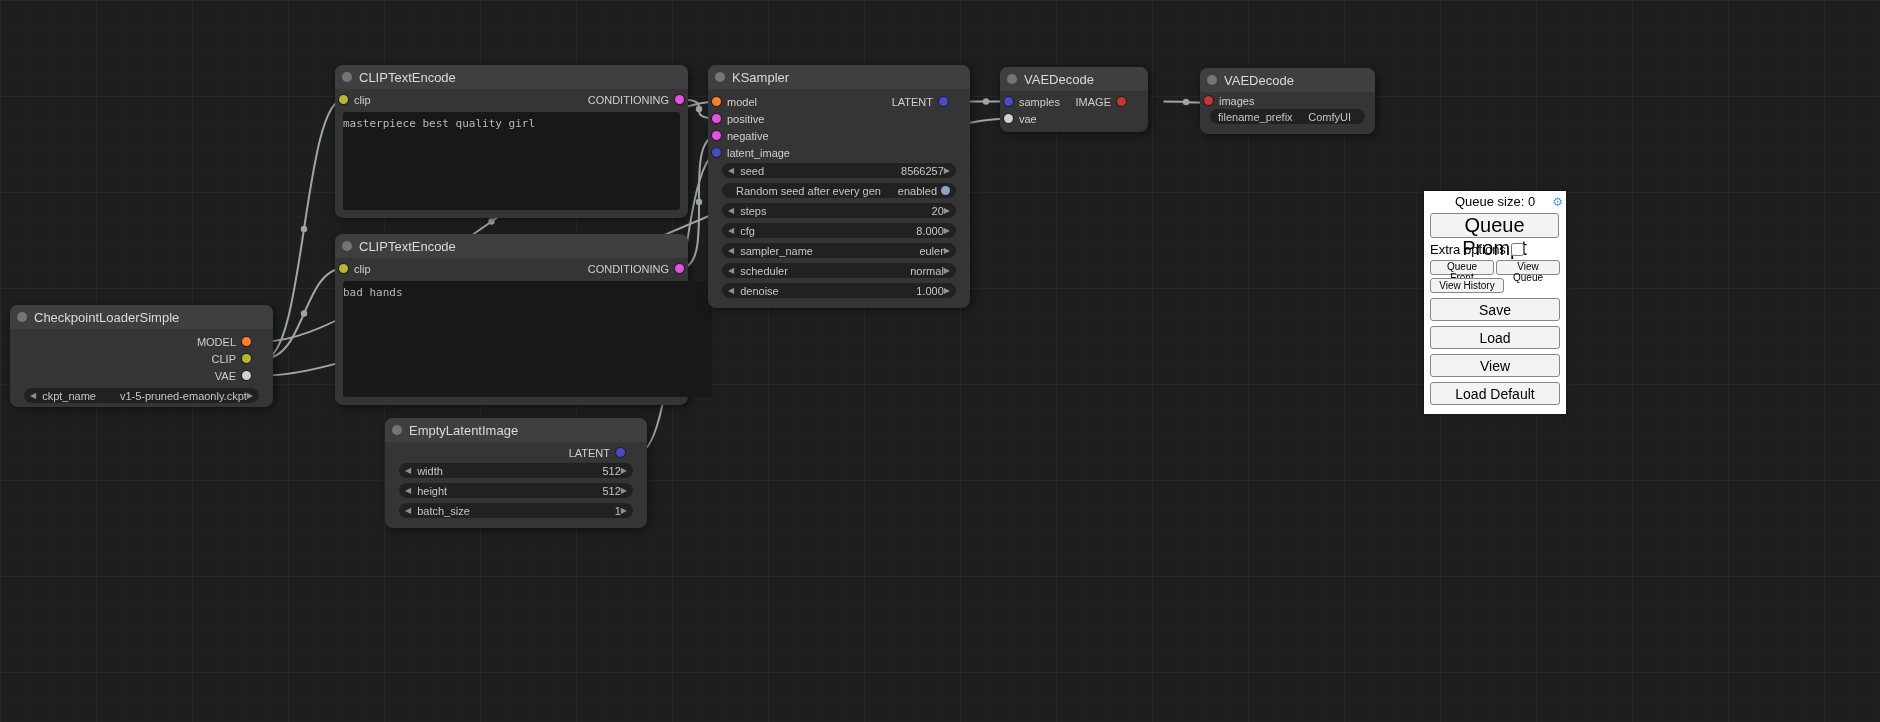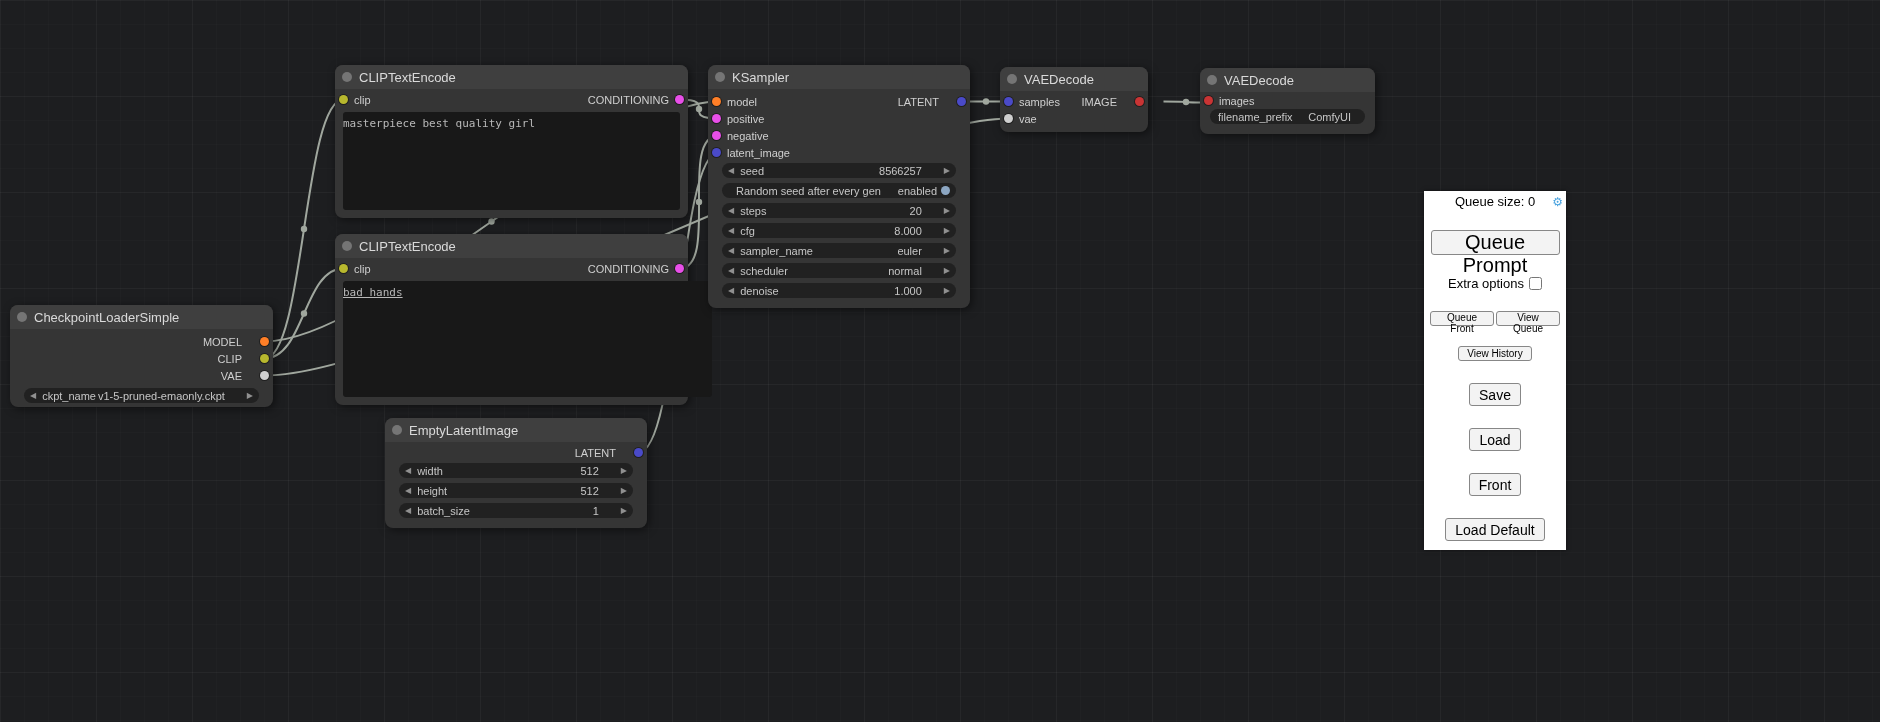--- a/index.html
+++ b/index.html
@@ -21,38 +21,38 @@
 svg.links{position:absolute;left:0;top:0;z-index:0}
 svg.links path{fill:none;stroke:var(--link);stroke-width:2px}
 svg.links circle{fill:var(--link)}
 .node{position:absolute;z-index:1;background:var(--node-bg);border-radius:8px;
   box-shadow:2px 2px 9px rgba(0,0,0,.5);color:#c9c9c9}
 .node-title{display:flex;align-items:center;gap:7px;height:24px;padding:0 10px 0 7px;
   background:var(--node-title-bg);border-radius:8px 8px 0 0;font-size:13px;color:#dadada;white-space:nowrap}
 .title-dot{width:10px;height:10px;border-radius:50%;background:#757575;flex:0 0 auto}
 .slot-row{display:flex;align-items:center;height:17px;font-size:11px;color:#cfcfcf}
 .slot-row.in{padding-left:4px;gap:6px}
-.slot-row.out{justify-content:flex-end;padding-right:4px;gap:18px}
+.slot-row.out{justify-content:flex-end;padding-right:22px;gap:6px}
 .slot-pair{display:flex;align-items:center;justify-content:space-between;height:17px;
   padding:0 4px;font-size:11px;color:#cfcfcf}
 .slot-in,.slot-out{display:flex;align-items:center;gap:6px}
 .dot{width:9px;height:9px;border-radius:50%;background:#888;flex:0 0 auto;
   box-shadow:0 0 0 1px rgba(0,0,0,.4)}
 .widget{display:flex;align-items:center;height:15px;margin:0 14px;padding:0 6px;
   background:var(--widget-bg);border-radius:8px;font-size:11px;color:#c6c6c6;white-space:nowrap}
 .widgets .widget+.widget{margin-top:5px}
 .arrow{font-size:8px;color:#909090;line-height:1}
 .w-name{margin-left:6px}
-.w-value{margin-left:auto;margin-right:22px}
+.w-value{margin-left:auto;margin-right:0}
 .toggle-dot{width:9px;height:9px;border-radius:50%;background:var(--toggle-on);flex:0 0 auto}
 .prompt{display:block;background:var(--textarea-bg);border:none;border-radius:3px;
   color:#b8b8b8;font:11px "DejaVu Sans Mono",monospace;padding:5px 0;resize:none;outline:none}
 
 .menu{position:absolute;left:1424px;top:191px;width:142px;z-index:2;background:var(--menu-bg);
-  color:#000;padding:3px 6px 9px;display:flex;flex-direction:column;align-items:center;gap:20px;
+  color:#000;padding:3px 6px 9px;display:flex;flex-direction:column;gap:3px;
   box-shadow:0 0 4px rgba(0,0,0,.5);font-size:13px}
 .menu-header{position:relative;width:100%;text-align:center;height:16px;line-height:16px;font-size:13px}
 .gear{position:absolute;right:-3px;top:0;font-size:12px;color:var(--gear-icon);cursor:pointer}
 .menu button{font-family:"Liberation Sans",sans-serif;background:#f3f3f3;border:1px solid #878787;
   border-radius:3px;color:#000;cursor:pointer}
 .queue-prompt{width:129px;height:25px;font-size:20px}
 .extra{display:flex;align-items:center;gap:5px;height:16px;font-size:13px}
 .btn-row{display:flex;gap:2px;width:100%}
 .btn-row button{flex:1}
 .small-btn{font-size:10px;height:15px;padding:0 5px}
@@ -133,21 +133,21 @@
   <div class="slot-pair" style="margin-top:2px">
     <span class="slot-in">
       <span class="dot" style="background: rgb(184, 184, 46);"></span>
       <span>clip</span>
     </span>
     <span class="slot-out">
       <span>CONDITIONING</span>
       <span class="dot" style="background: rgb(232, 79, 232);"></span>
     </span>
   </div>
-  <textarea class="prompt" spellcheck="false" style="width: 369px; height: 116px; margin: 4px 8px; text-decoration: underline;">bad hands</textarea>
+  <textarea class="prompt" spellcheck="false" style="width: 369px; height: 116px; margin: 4px 8px;">bad hands</textarea>
 </div>
 
 <div class="node" style="left:708px;top:65px;width:262px;height:243px">
   <div class="node-title">
     <span class="title-dot"></span>
     <span>KSampler</span>
   </div>
   <div style="position:relative;margin-top:4px">
     <div class="slot-row in">
       <span class="dot" style="background: rgb(255, 127, 39);"></span>
@@ -292,15 +292,15 @@
     <span>Extra options</span>
     <input type="checkbox" style="">
   </div>
   <div class="btn-row">
     <button class="small-btn">Queue Front</button>
     <button class="small-btn">View Queue</button>
   </div>
   <button class="small-btn" style="width:74px">View History</button>
   <button class="big-btn">Save</button>
   <button class="big-btn">Load</button>
-  <button class="big-btn">Front</button>
+  <button class="big-btn">View</button>
   <button class="big-btn">Load Default</button>
 </div>
 
 </body></html>

